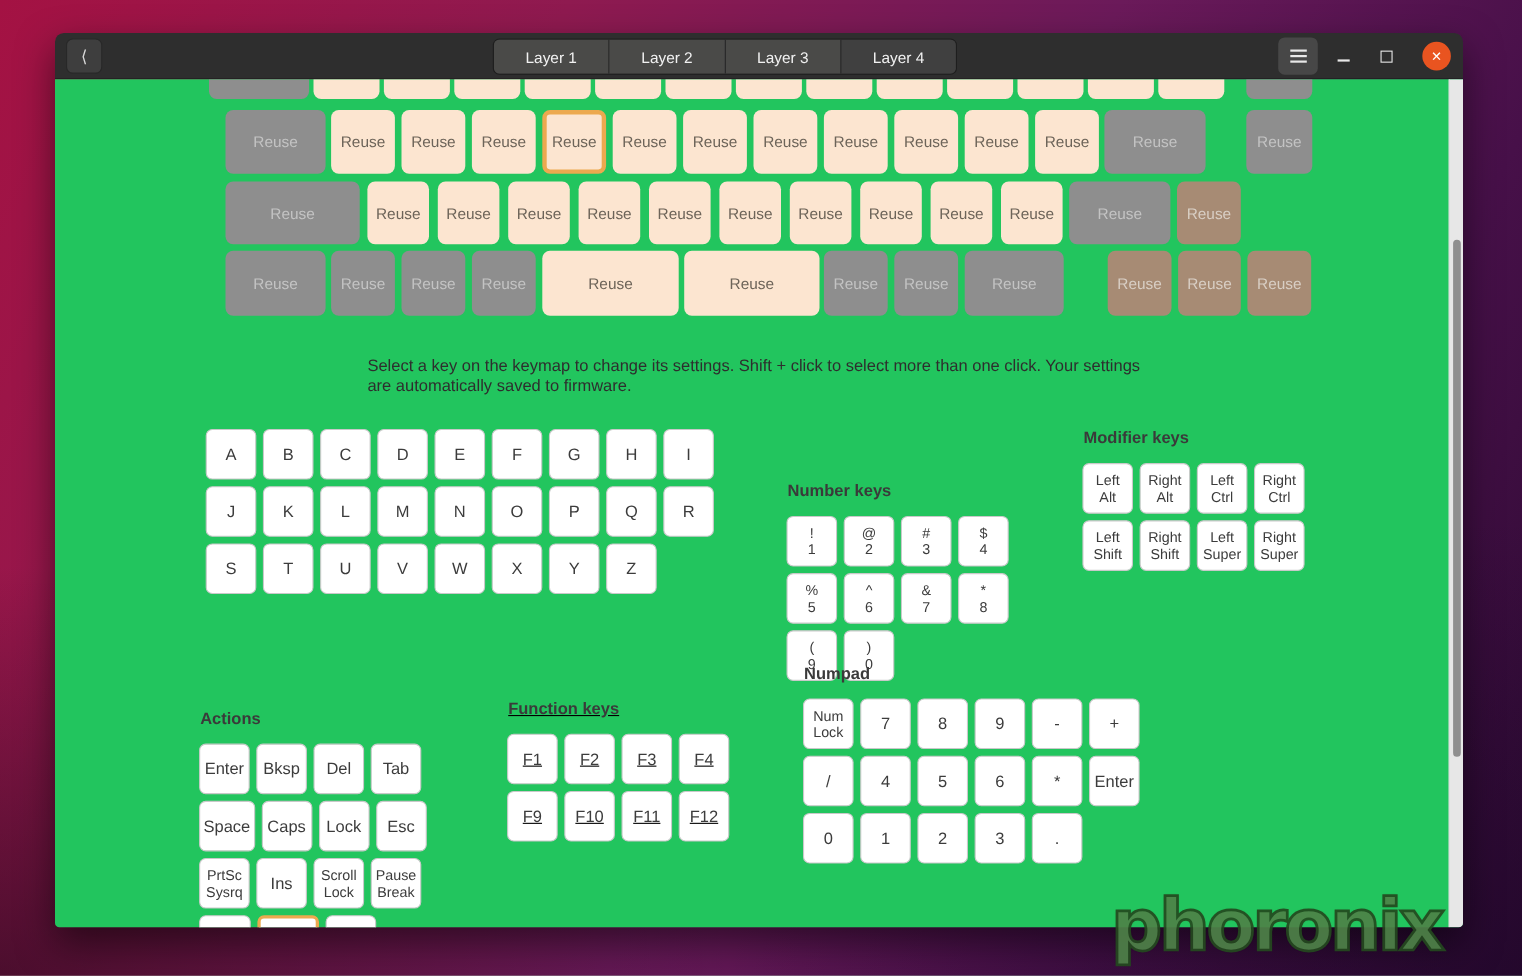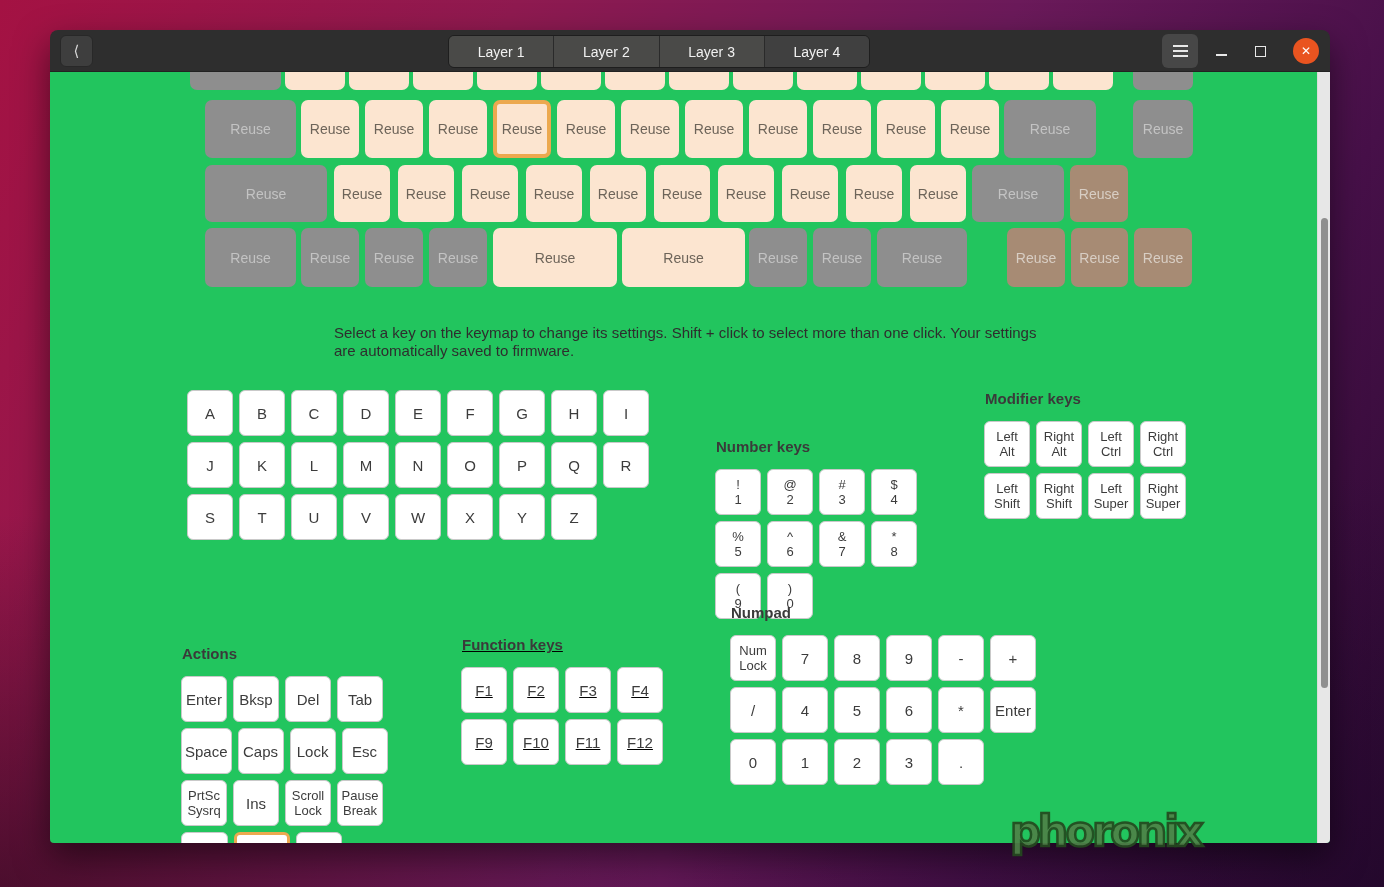--- a/index.html
+++ b/index.html
@@ -85,21 +85,21 @@
     position:absolute; right:0; top:0; bottom:0; width:13px;
     background:#e7e7e7; border-left:1px solid #dcdcdc;
   }
   .sb-thumb {
     position:absolute; left:3px; top:146px; width:7px; height:470px;
     background:#8f8f8f; border-radius:4px;
   }
   .watermark {
     position:absolute; left:1010px; top:810px; z-index:10;
     font-family:"DejaVu Sans",sans-serif; font-weight:bold;
-    font-size:43px; letter-spacing:-3px; line-height:1;
+    font-size:65px; letter-spacing:-3px; line-height:1;
     color:#4e8248; -webkit-text-stroke:2.5px #24491f;
     text-shadow:0 0 2px rgba(25,60,25,.5); opacity:.92;
   }
 </style>
 </head>
 <body>
 
 <div class="window">
   <div class="header">
     <div class="back-btn">

